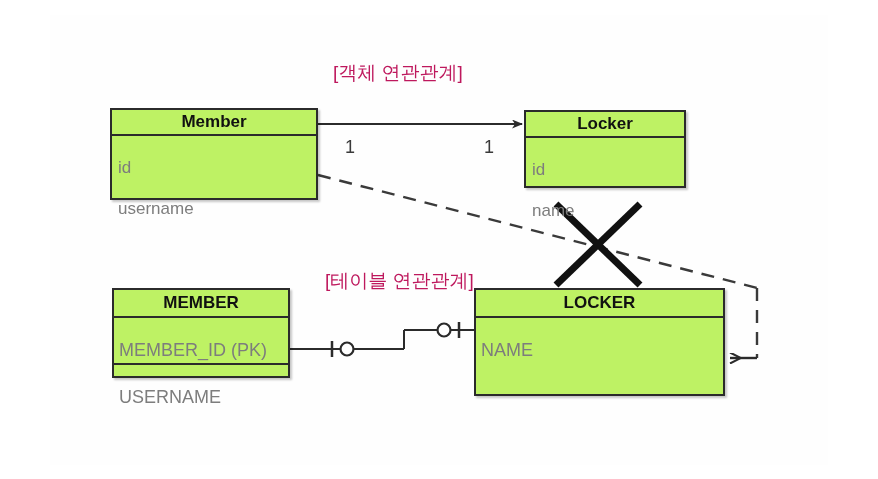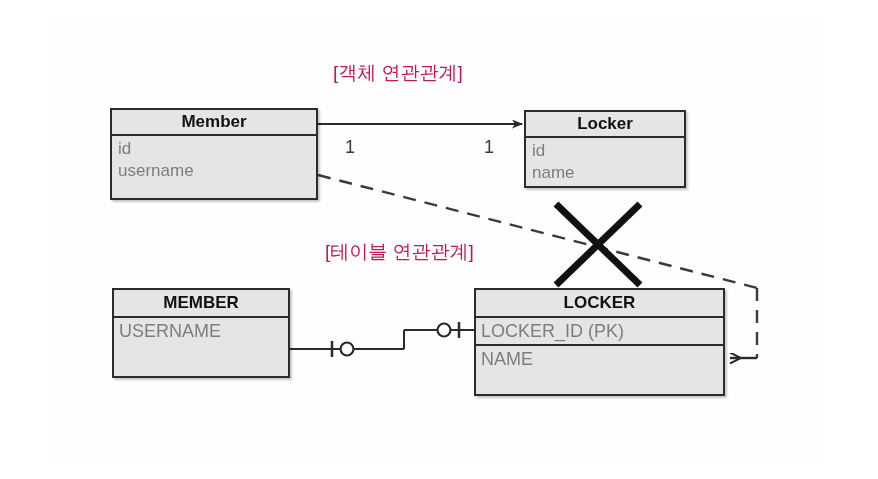--- a/index.html
+++ b/index.html
@@ -31,34 +31,35 @@
     top: 0;
     width: 878px;
     height: 479px;
     overflow: visible;
   }
 
   
   .box {
     position: absolute;
     box-sizing: border-box;
-    background: #e5e5e5;
+    background: #bef264;
     border: 2px solid #2b2b2b;
     box-shadow: 2px 2px 2px rgba(0,0,0,0.22);
   }
   .box-title {
     text-align: center;
     font-weight: bold;
     color: #111111;
     box-sizing: border-box;
   }
   .box-row {
     color: #7d7d7d;
     box-sizing: border-box;
     white-space: nowrap;
+    margin-top: 19px;
   }
   .box-row.bold {
     color: #101010;
     font-weight: bold;
   }
 
   
   .obj-box .box-title {
     font-size: 17px;
     line-height: 24px;
@@ -152,21 +153,21 @@
 
     
     <g stroke="#111111" stroke-width="7" stroke-linecap="butt">
       <line x1="556" y1="204" x2="640" y2="285"></line>
       <line x1="640" y1="204" x2="556" y2="285"></line>
     </g>
   </svg>
 
   <div class="label label-kr" style="left:333px; top:60px;">[객체 연관관계]</div>
 
-  <div class="label label-kr" style="left:325px; top:239px;">[테이블 연관관계]</div>
+  <div class="label label-kr" style="left:325px; top:268px;">[테이블 연관관계]</div>
 
 
   <div class="label label-card" style="left:345px; top:137px;">1</div>
 
   <div class="label label-card" style="left:484px; top:137px;">1</div>
 
   <div class="box obj-box" style="left:110px; top:108px; width:208px; height:92px;">
     <div class="box-title" id="member-title">Member</div>
     <div class="box-body">
       <div class="box-row">id</div>
@@ -177,21 +178,21 @@
   <div class="box obj-box" style="left:524px; top:110px; width:162px; height:78px;">
     <div class="box-title">Locker</div>
     <div class="box-body">
       <div class="box-row">id</div>
       <div class="box-row">name</div>
     </div>
   </div>
 
   <div class="box tbl-box" style="left:112px; top:288px; width:178px; height:90px;">
     <div class="box-title">MEMBER</div>
+    <div class="box-row">MEMBER_ID (PK)</div>
     <div class="box-row last">USERNAME</div>
   </div>
 
   <div class="box tbl-box" style="left:474px; top:288px; width:251px; height:108px;">
     <div class="box-title">LOCKER</div>
-    <div class="box-row">LOCKER_ID (PK)</div>
     <div class="box-row last">NAME</div>
   </div>
 </div>
 
 </body></html>

